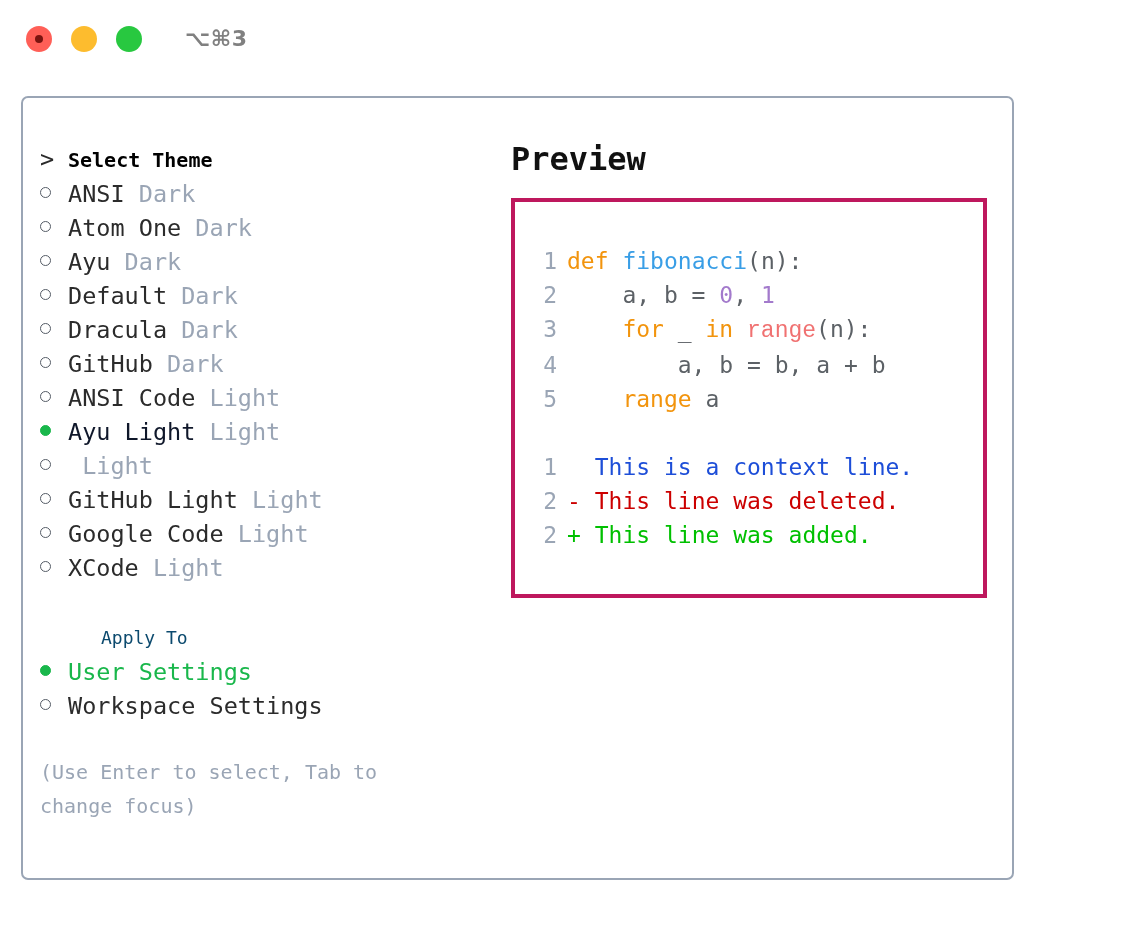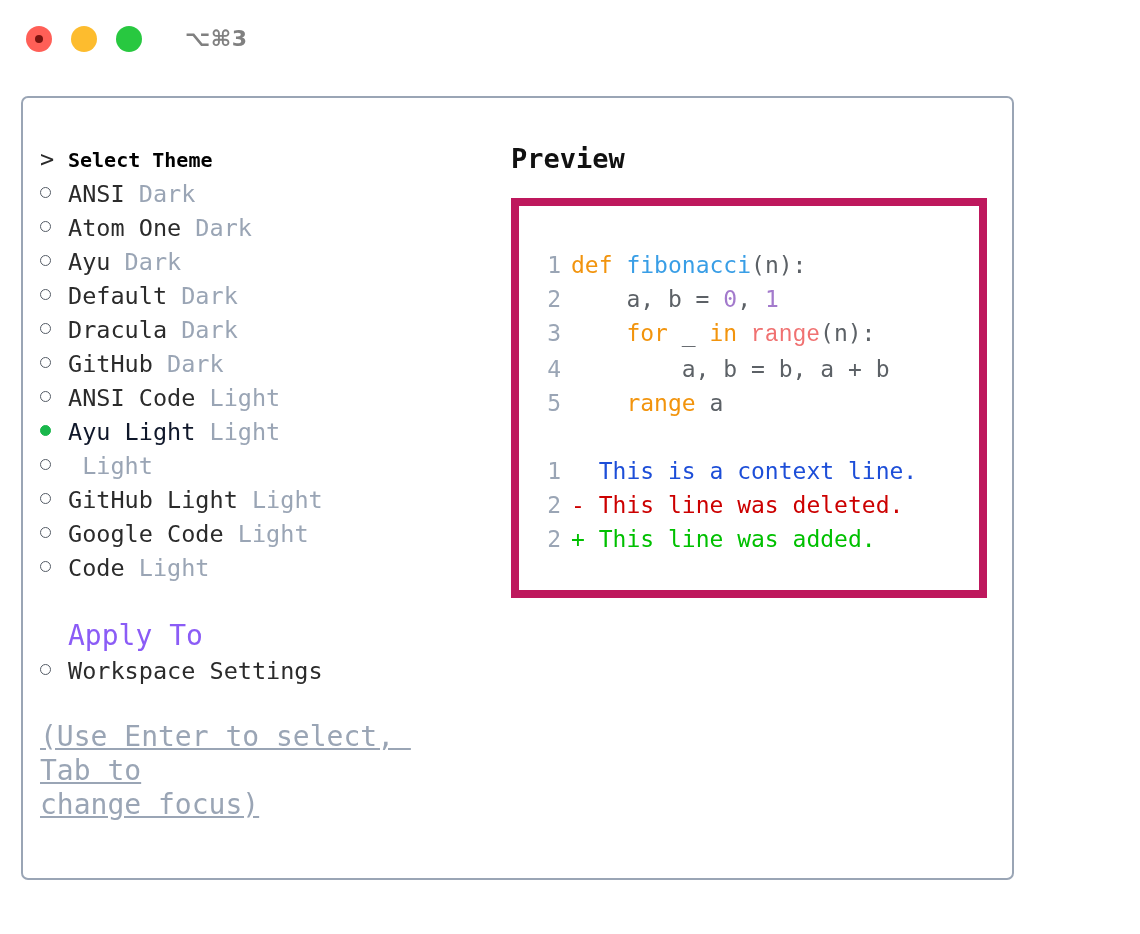--- a/index.html
+++ b/index.html
@@ -139,58 +139,58 @@
     font-size: 20px;
   }
 
   .theme-name { color: #2b2b2b; text-align: center; }
   .theme-name.selected { color: #0f172a; }
   .theme-kind { color: #9AA5B5; }
 
   .spacer-sm { height: 34px; }
 
   .apply-label {
-    color: #8b5cf6;
-    font-size: 28px;
-    line-height: 34px;
+    color: #0c4a6e;
+    font-size: 18px;
+    line-height: 34px;
+    margin-left: 33px;
   }
 
   .apply-name { color: #2b2b2b; }
   .apply-name.selected { color: #19B74B; }
 
   .hint {
     color: #9AA5B5;
-    font-size: 28px;
+    font-size: 20px;
     line-height: 34px;
     margin-top: 32px;
     max-width: 400px;
     white-space: pre-wrap;
-    text-decoration: underline;
   }
 
   
   .right-col {
     flex: 1;
     padding-left: 18px;
     box-sizing: border-box;
   }
 
   .preview-title {
-    font-size: 27px;
+    font-size: 32px;
     font-weight: 700;
     color: #111111;
     line-height: 34px;
     margin-bottom: 22px;
   }
 
   .preview-box {
     width: 476px;
     height: 400px;
     box-sizing: border-box;
-    border: 8px solid #be185d;
+    border: 4px solid #be185d;
     background: #ffffff;
     padding: 42px 0 0 18px;
   }
 
   .code-line {
     font-size: 23px;
     line-height: 34px;
     white-space: pre;
   }
   .lineno {
@@ -241,31 +241,32 @@
             <div class="row"><span class="bullet-wrap"><span class="bullet"></span></span><span class="theme-name">Atom One</span><span> </span><span class="theme-kind">Dark</span></div>
             <div class="row"><span class="bullet-wrap"><span class="bullet"></span></span><span class="theme-name">Ayu</span><span> </span><span class="theme-kind">Dark</span></div>
             <div class="row"><span class="bullet-wrap"><span class="bullet"></span></span><span class="theme-name">Default</span><span> </span><span class="theme-kind">Dark</span></div>
             <div class="row"><span class="bullet-wrap"><span class="bullet"></span></span><span class="theme-name">Dracula</span><span> </span><span class="theme-kind">Dark</span></div>
             <div class="row"><span class="bullet-wrap"><span class="bullet"></span></span><span class="theme-name">GitHub</span><span> </span><span class="theme-kind">Dark</span></div>
             <div class="row"><span class="bullet-wrap"><span class="bullet"></span></span><span class="theme-name">ANSI Code</span><span> </span><span class="theme-kind">Light</span></div>
             <div class="row"><span class="bullet-wrap"><span class="bullet filled"></span></span><span class="theme-name selected">Ayu Light</span><span> </span><span class="theme-kind">Light</span></div>
             <div class="row"><span class="bullet-wrap"><span class="bullet"></span></span><span> </span><span class="theme-kind">Light</span></div>
             <div class="row"><span class="bullet-wrap"><span class="bullet"></span></span><span class="theme-name">GitHub Light</span><span> </span><span class="theme-kind">Light</span></div>
             <div class="row"><span class="bullet-wrap"><span class="bullet"></span></span><span class="theme-name">Google Code</span><span> </span><span class="theme-kind">Light</span></div>
-            <div class="row"><span class="bullet-wrap"><span class="bullet"></span></span><span class="theme-name">Code</span><span> </span><span class="theme-kind">Light</span></div>
+            <div class="row"><span class="bullet-wrap"><span class="bullet"></span></span><span class="theme-name">XCode</span><span> </span><span class="theme-kind">Light</span></div>
           </div>
 
         <div class="spacer-sm"></div>
 
         <div class="row">
           <span class="marker"> </span>
           <span class="apply-label">Apply To</span>
         </div>
 
         <div id="apply-list">
+            <div class="row"><span class="bullet-wrap"><span class="bullet filled"></span></span><span class="apply-name selected">User Settings</span></div>
             <div class="row"><span class="bullet-wrap"><span class="bullet"></span></span><span class="apply-name">Workspace Settings</span></div>
           </div>
 
         <div class="hint">(Use Enter to select, Tab to
 change focus)</div>
       </div>
 
       <div class="right-col">
         <div class="preview-title">Preview</div>
 

